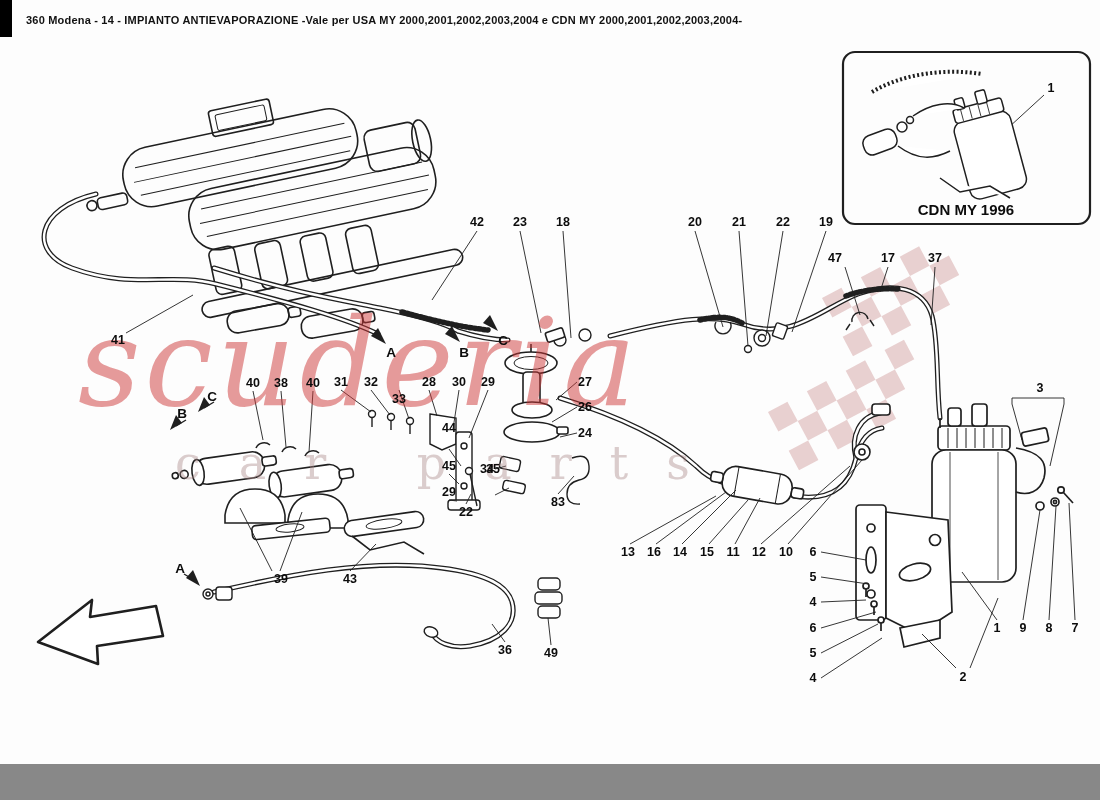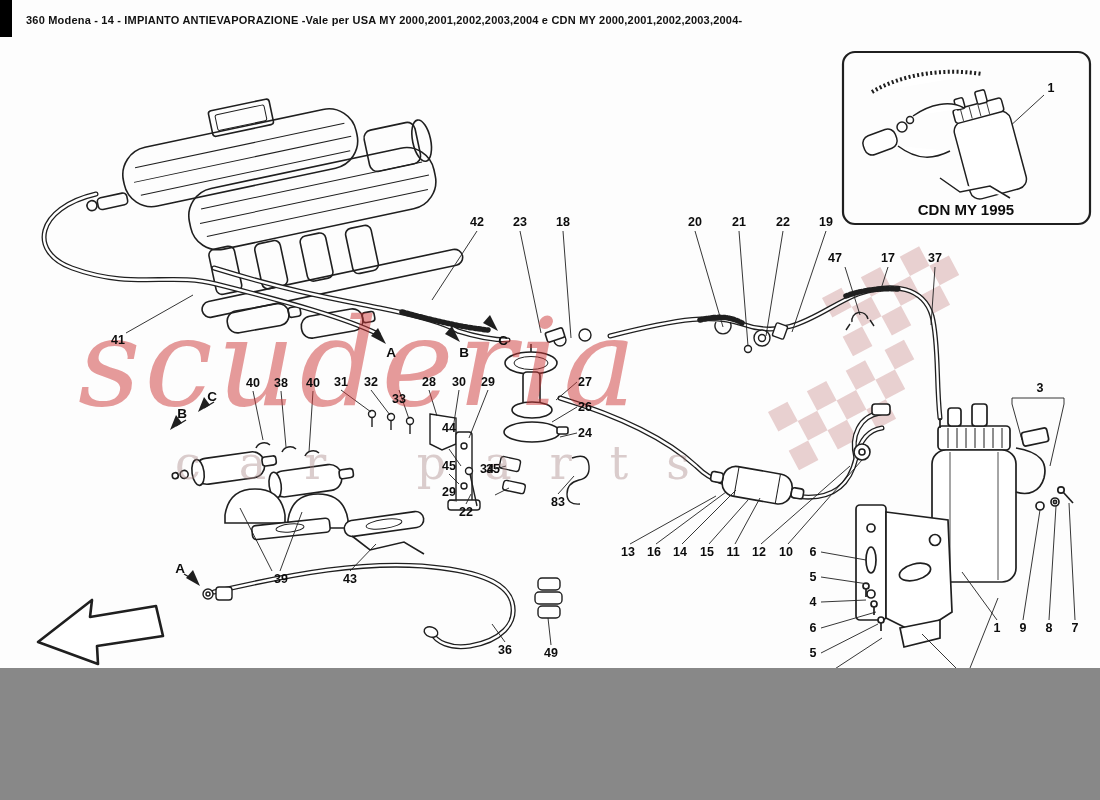--- a/index.html
+++ b/index.html
@@ -1,16 +1,16 @@
 <!DOCTYPE html>
 <html><head>
 <meta charset="utf-8">
 <style>
   html,body{margin:0;padding:0;background:#888;}
-  #page{position:relative;width:1100px;height:668px;background:#fdfdfd;overflow:hidden;
+  #page{position:relative;width:1100px;height:764px;background:#fdfdfd;overflow:hidden;
         font-family:"Liberation Sans","DejaVu Sans",sans-serif;}
   #corner-mark{position:absolute;left:0;top:0;width:12px;height:37px;background:#000;}
   #title{position:absolute;left:26px;top:14px;font-size:11px;font-weight:700;color:#111;
          letter-spacing:.2px;white-space:nowrap;}
   #artwork{position:absolute;left:0;top:0;}
   
   #wm1{position:absolute;left:78px;top:292px;font-family:"DejaVu Serif","Liberation Serif",serif;
        font-style:italic;font-weight:400;font-size:122px;color:rgba(205,55,55,0.50);
        letter-spacing:4px;pointer-events:none;white-space:nowrap;}
   #wm2{position:absolute;left:150px;top:436px;font-family:"DejaVu Serif","Liberation Serif",serif;
@@ -362,21 +362,21 @@
       <circle cx="520" cy="770" r="1.5"></circle>
         <circle cx="760" cy="771" r="1.5"></circle>
       <circle cx="30" cy="772" r="1.5"></circle>
     </g>
   </svg>
 
   <div id="wm1">scuderia</div>
   <div id="wm2">car parts</div>
 
   <div id="inset-label">
-    <div>CDN MY 1995</div>
+    <div>CDN MY 1996</div>
   </div>
 
   <div id="callout-layer">
       <span class="callout num" style="left: 1051px; top: 88px;">1</span>
       <span class="callout num" style="left: 477px; top: 222px;">42</span>
       <span class="callout num" style="left: 520px; top: 222px;">23</span>
       <span class="callout num" style="left: 563px; top: 222px;">18</span>
       <span class="callout num" style="left: 695px; top: 222px;">20</span>
       <span class="callout num" style="left: 739px; top: 222px;">21</span>
       <span class="callout num" style="left: 783px; top: 222px;">22</span>

